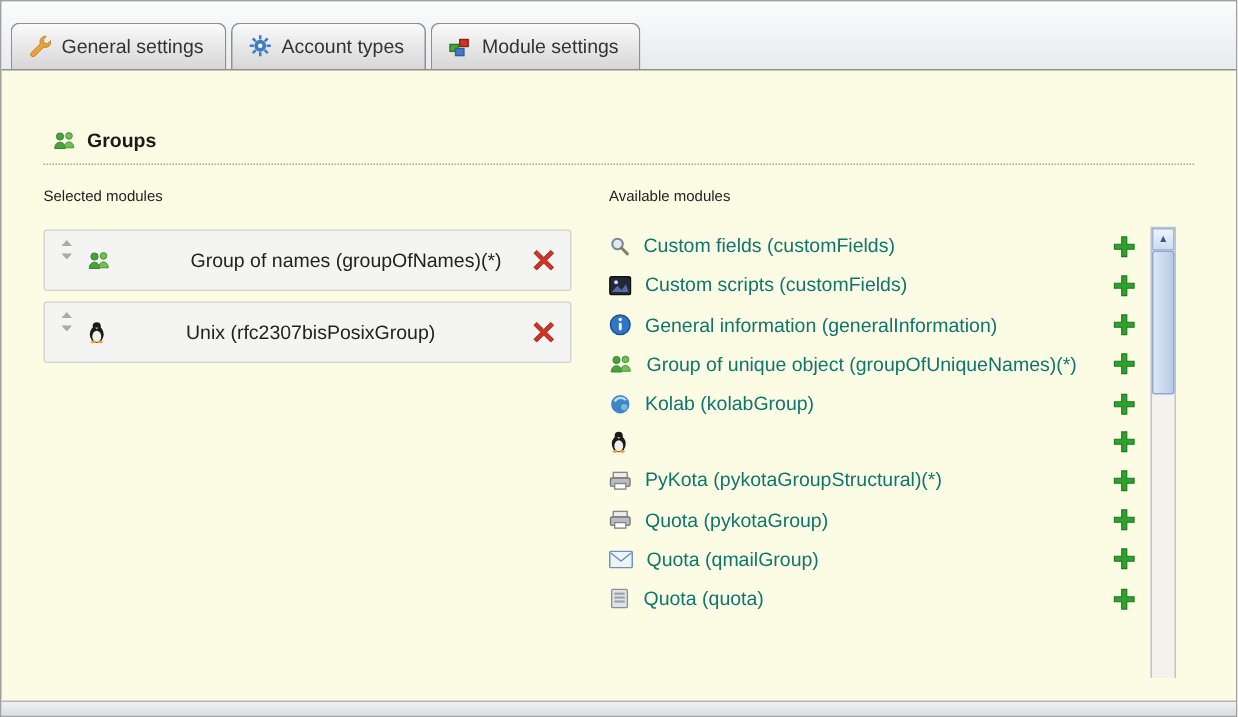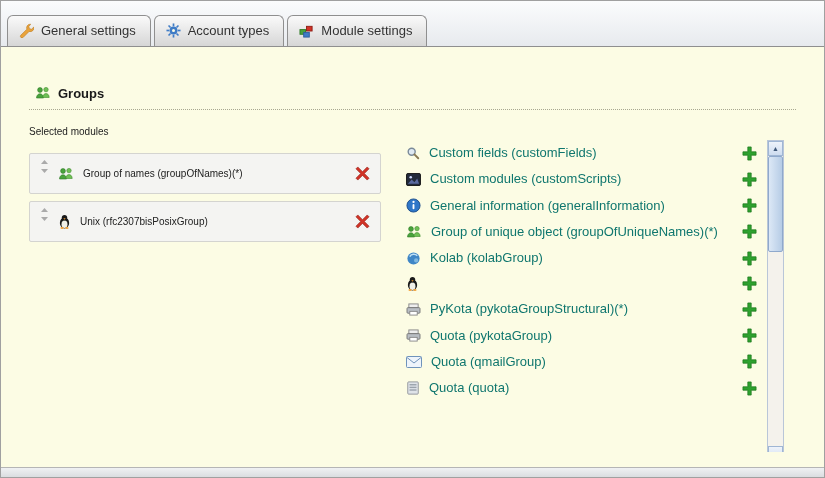--- a/index.html
+++ b/index.html
@@ -12,34 +12,34 @@
             height:46px; box-sizing:border-box; flex:none; }
   .tab { display:flex; align-items:center; gap:7px; padding:7px 14px 8px 11px;
          border:1px solid #8f8f8f; border-bottom:none; border-radius:6px 6px 0 0;
          background:linear-gradient(#fafafa,#d6d6d6); font-size:13px; color:#333;
          cursor:pointer; white-space:nowrap; }
   .tab.active { background:linear-gradient(#ffffff,#fdfdec); padding-top:9px;
                 margin-bottom:-1px; z-index:2; position:relative; }
 
   
   .content { flex:1; padding:20px 28px 0 28px; box-sizing:border-box; overflow:hidden; }
-  .groups-header { display:flex; align-items:flex-start; gap:7px; font-weight:bold;
+  .groups-header { display:flex; align-items:center; gap:7px; font-weight:bold;
                    font-size:13px; color:#1a1a1a; padding:4px 2px 8px 6px;
                    border-bottom:1px dotted #a8a890; }
   .columns { display:flex; margin-top:16px; }
   .col-left { width:352px; flex:none; }
   .col-right { margin-left:25px; width:378px; flex:none; }
   .col-heading { font-size:10px; color:#222; }
 
   .sel-list { margin-top:16px; }
   .sel-row { display:flex; align-items:center; gap:9px; background:#f4f4f2;
              border:1px solid #d4d4d0; border-radius:2px; height:41px; padding:0 10px;
              margin-bottom:7px; box-sizing:border-box; }
   .drag { align-self:flex-start; margin-top:6px; cursor:grab; display:flex; }
-  .sel-label { font-size:10px; color:#222; }
+  .sel-label { font-size:13px; color:#222;margin-left:44px; }
   .del-btn { margin-left:auto; cursor:pointer; display:flex; }
 
   .avail-area { display:flex; margin-top:14px; height:322px; overflow:hidden; }
   .avail-list { flex:1; }
   .avail-row { display:flex; align-items:center; gap:9px; padding:5px 0; }
   .avail-label { font-size:13px; color:#0f766e; max-width:296px; line-height:1.25; }
   .add-btn { margin-left:auto; margin-right:10px; cursor:pointer; display:flex; }
 
   .micon { display:inline-flex; align-items:center; justify-content:center; flex:none; }
 
@@ -164,20 +164,21 @@
               <span class="del-btn">
                 <svg width="15" height="15" viewBox="0 0 16 16">
                   <path d="M3 1 L8 6 L13 1 L15 3 L10 8 L15 13 L13 15 L8 10 L3 15 L1 13 L6 8 L1 3 Z" fill="#d13327" stroke="#8f1f16" stroke-width="0.6"></path>
                 </svg>
               </span>
             </div>
           </div>
       </div>
 
       <div class="col-right">
+        <div class="col-heading">Available modules</div>
         <div class="avail-area">
           <div class="avail-list">
               <div class="avail-row">
                 <span class="micon">
                   <svg width="14" height="14" viewBox="0 0 16 16">
                     <circle cx="6.5" cy="6.5" r="4" fill="#dfe9f2" stroke="#7a8a99" stroke-width="1.6"></circle>
                     <line x1="9.6" y1="9.6" x2="14" y2="14" stroke="#8a7a55" stroke-width="2.2" stroke-linecap="round"></line>
                   </svg>
                 </span>
                 <span class="avail-label">Custom fields (customFields)</span>
@@ -188,21 +189,21 @@
                 </span>
               </div>
               <div class="avail-row">
                 <span class="micon">
                   <svg width="15" height="13" viewBox="0 0 16 14">
                     <rect x="0.5" y="0.5" width="15" height="13" rx="1.5" fill="#222a3a" stroke="#111"></rect>
                     <circle cx="5" cy="4.5" r="1.4" fill="#cfd8ff"></circle>
                     <path d="M2 11.5 L6 7 L9 10 L12 6 L14 11.5 Z" fill="#5a6aa0"></path>
                   </svg>
                 </span>
-                <span class="avail-label">Custom modules (customScripts)</span>
+                <span class="avail-label">Custom scripts (customFields)</span>
                 <span class="add-btn">
                   <svg width="15" height="15" viewBox="0 0 16 16">
                     <path d="M6.2 1h3.6v5.2H15v3.6H9.8V15H6.2V9.8H1V6.2h5.2z" fill="#2ea12e" stroke="#1d7a1d" stroke-width="0.8"></path>
                   </svg>
                 </span>
               </div>
               <div class="avail-row">
                 <span class="micon">
                   <svg width="15" height="15" viewBox="0 0 16 16">
                     <circle cx="8" cy="8" r="7" fill="#2f76c8" stroke="#1d4e8c"></circle>

